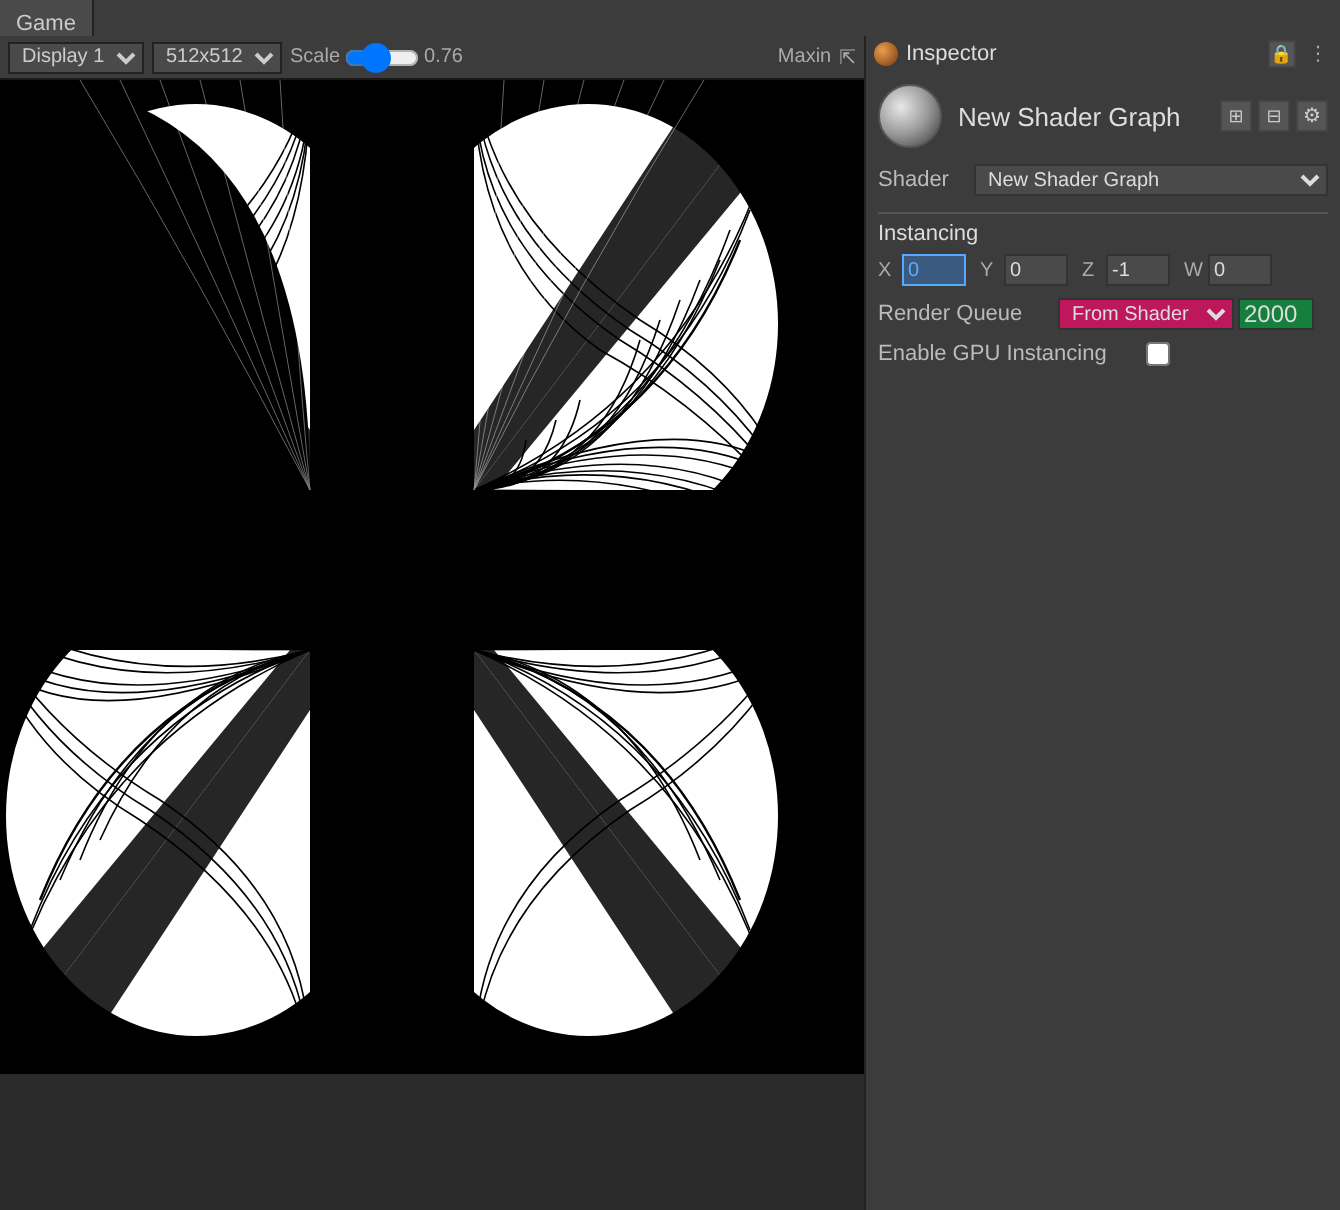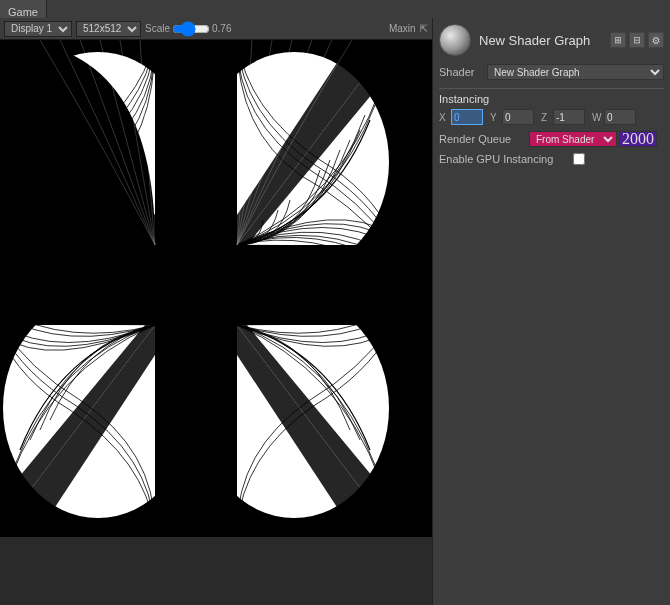--- a/index.html
+++ b/index.html
@@ -204,20 +204,27 @@
         </svg>
       </div>
 
       <div style="height:68px; background:#2a2a2a; flex-shrink:0;">
       </div>
 
     </div>
 
     <div style="flex:1; display:flex; flex-direction:column; background:#3c3c3c; border-left:1px solid #222;">
 
+      <div style="height:18px; background:#3c3c3c; display:flex; align-items:center; padding:0 4px; gap:4px; flex-shrink:0;">
+        <span style="width:12px; height:12px; border-radius:50%; background:radial-gradient(circle at 35% 35%, #e8a050, #7a3510); display:inline-block;"></span>
+        <span style="font-size:11px; color:#ddd; cursor:pointer;">Inspector</span>
+        <div style="flex:1;"></div>
+        <div style="width:14px; height:14px; background:#555; border:1px solid #444; display:flex; align-items:center; justify-content:center; cursor:pointer; font-size:9px; color:#aaa;">🔒</div>
+        <div style="font-size:10px; color:#aaa; cursor:pointer; padding:0 2px;">⋮</div>
+      </div>
 
       <div style="flex:1; padding:6px 6px 6px 6px; overflow-y:auto; background:#3c3c3c;">
 
         <div style="display:flex; align-items:center; gap:8px; margin-bottom:8px;">
 
           <div style="width:32px; height:32px; border-radius:50%; background:radial-gradient(circle at 35% 35%, #e8e8e8, #999, #333); flex-shrink:0; border:1px solid #555;"></div>
           <div>
             <div style="font-size:13px; color:#ddd;">New Shader Graph</div>
           </div>
 
@@ -257,21 +264,21 @@
         <div style="display:flex; align-items:center; gap:2px; margin-bottom:6px;">
           <span style="font-size:11px; color:#bbb; min-width:88px;">Render Queue</span>
           <select style="background:#be185d; border:1px solid #333; color:#ddd; font-size:10px; height:16px; padding:0 2px; width:88px;">
             <option>From Shader</option>
             <option>Background</option>
             <option>Geometry</option>
             <option>AlphaTest</option>
             <option>Transparent</option>
             <option>Overlay</option>
           </select>
-          <input type="text" style="width: 38px; height: 16px; background: #4c1d95; border: 1px solid rgb(51, 51, 51); color: rgb(221, 221, 221); font-size: 16px; padding: 0px 2px; font-family: Liberation Serif, serif;" value="2000">
+          <input type="text" style="width: 38px; height: 16px; background: #15803d; border: 1px solid rgb(51, 51, 51); color: rgb(221, 221, 221); font-size: 12px; padding: 0px 2px;" value="2000">
         </div>
 
         <div style="display:flex; align-items:center; gap:20px; margin-bottom:4px;">
           <span style="font-size:11px; color:#bbb;">Enable GPU Instancing</span>
           <input type="checkbox" style="width: 12px; height: 12px;">
         </div>
 
 
       </div>
     </div>

